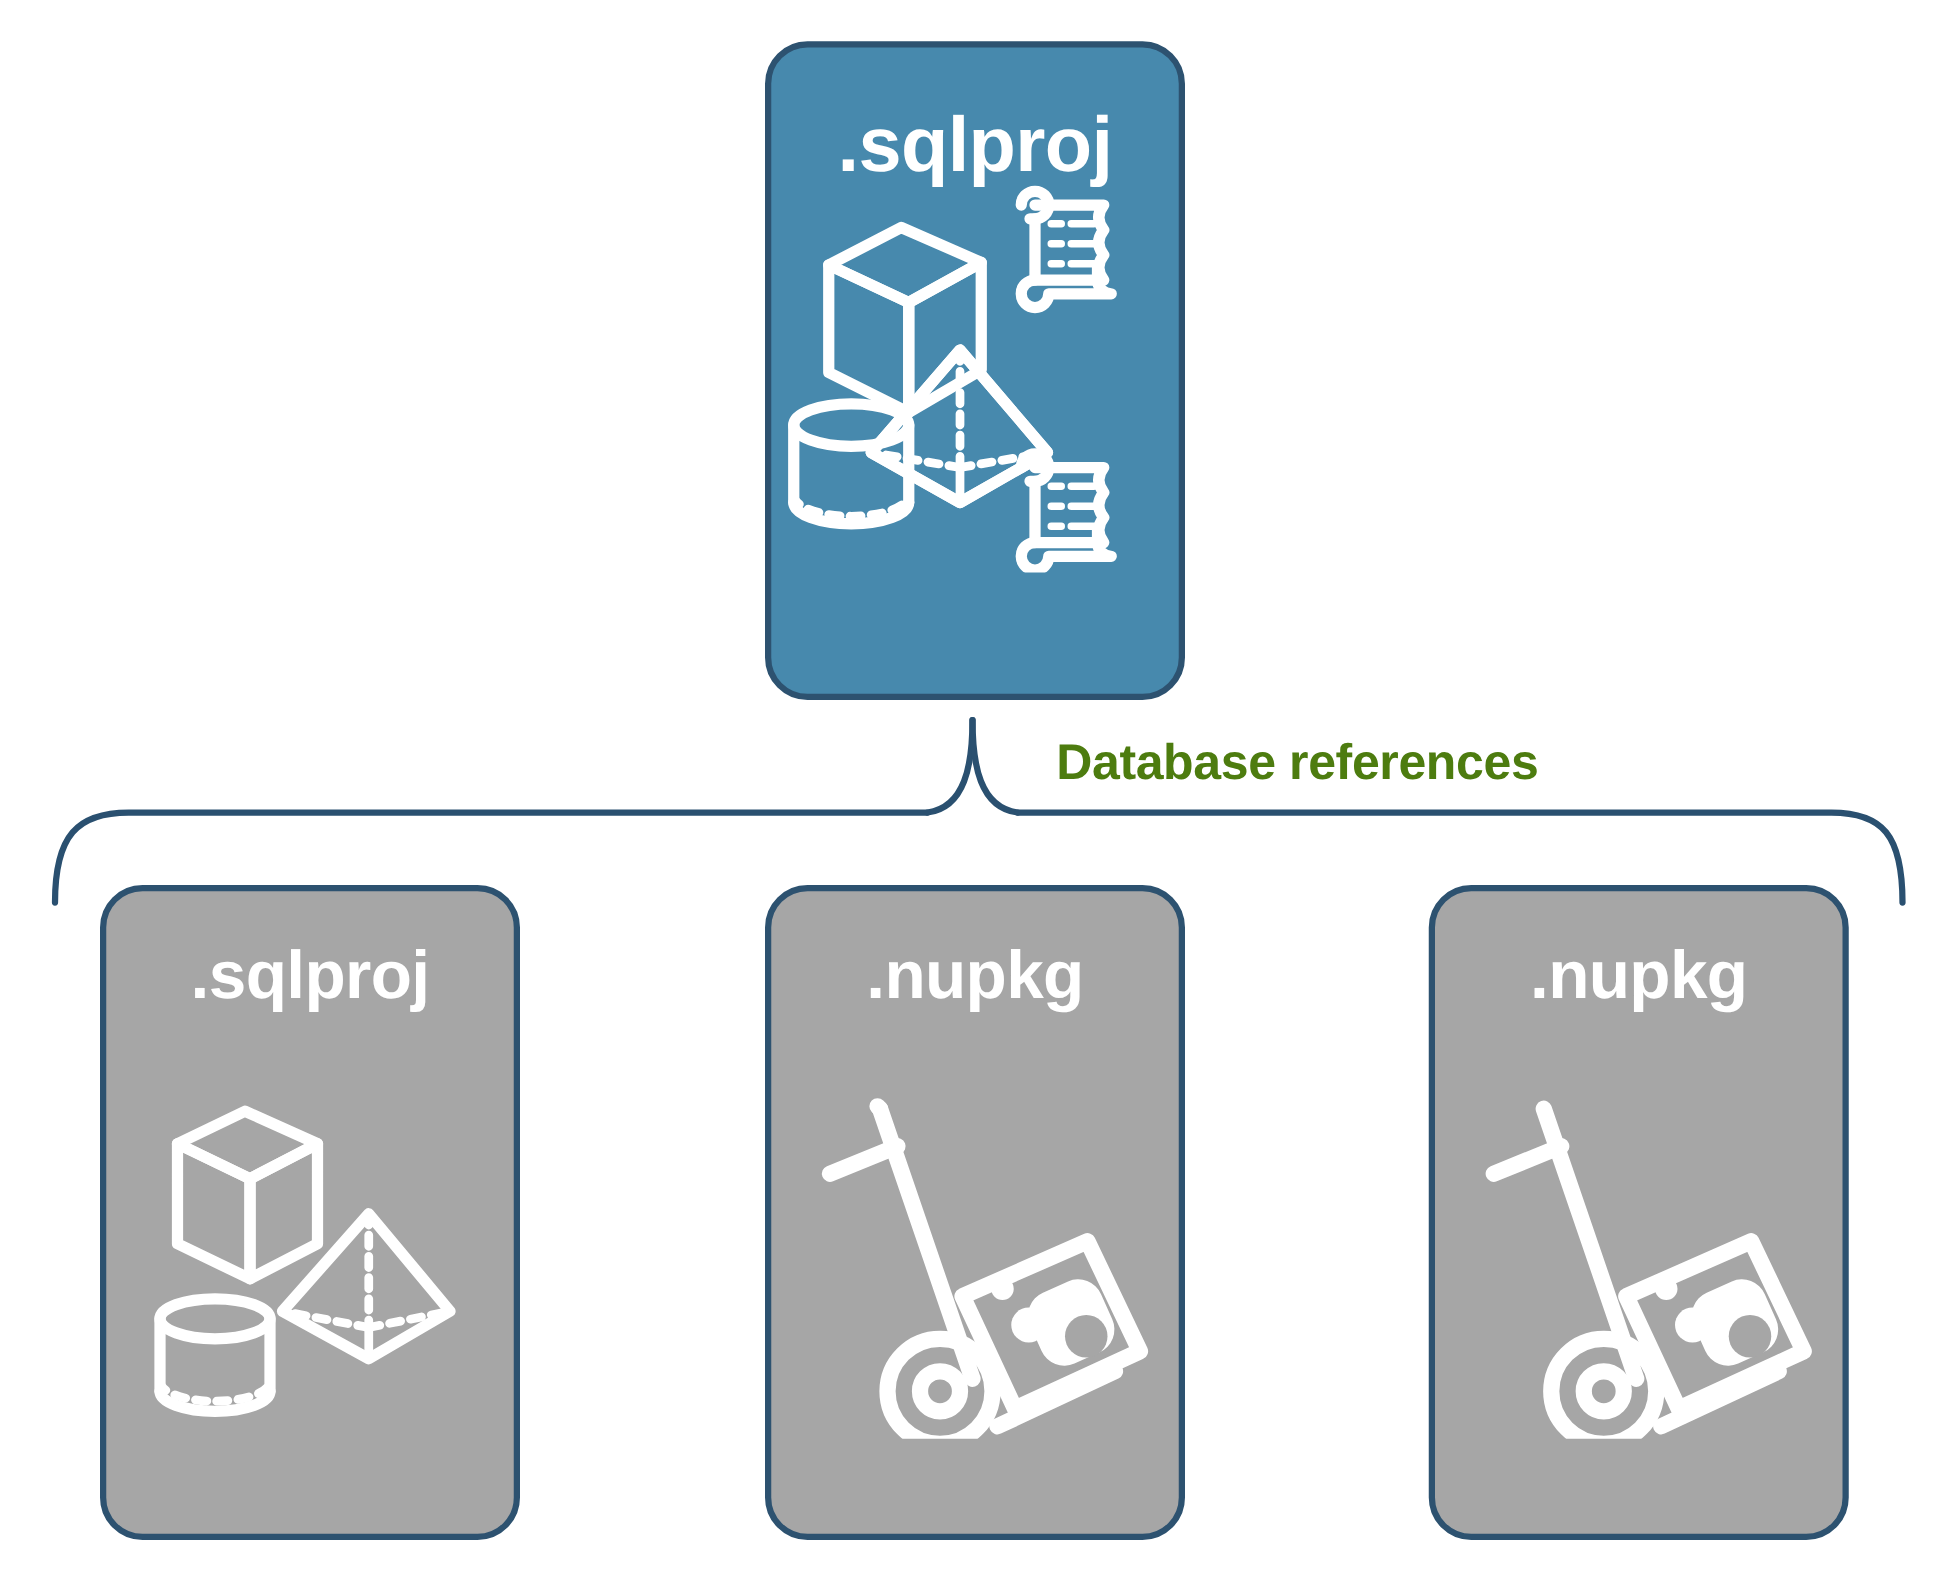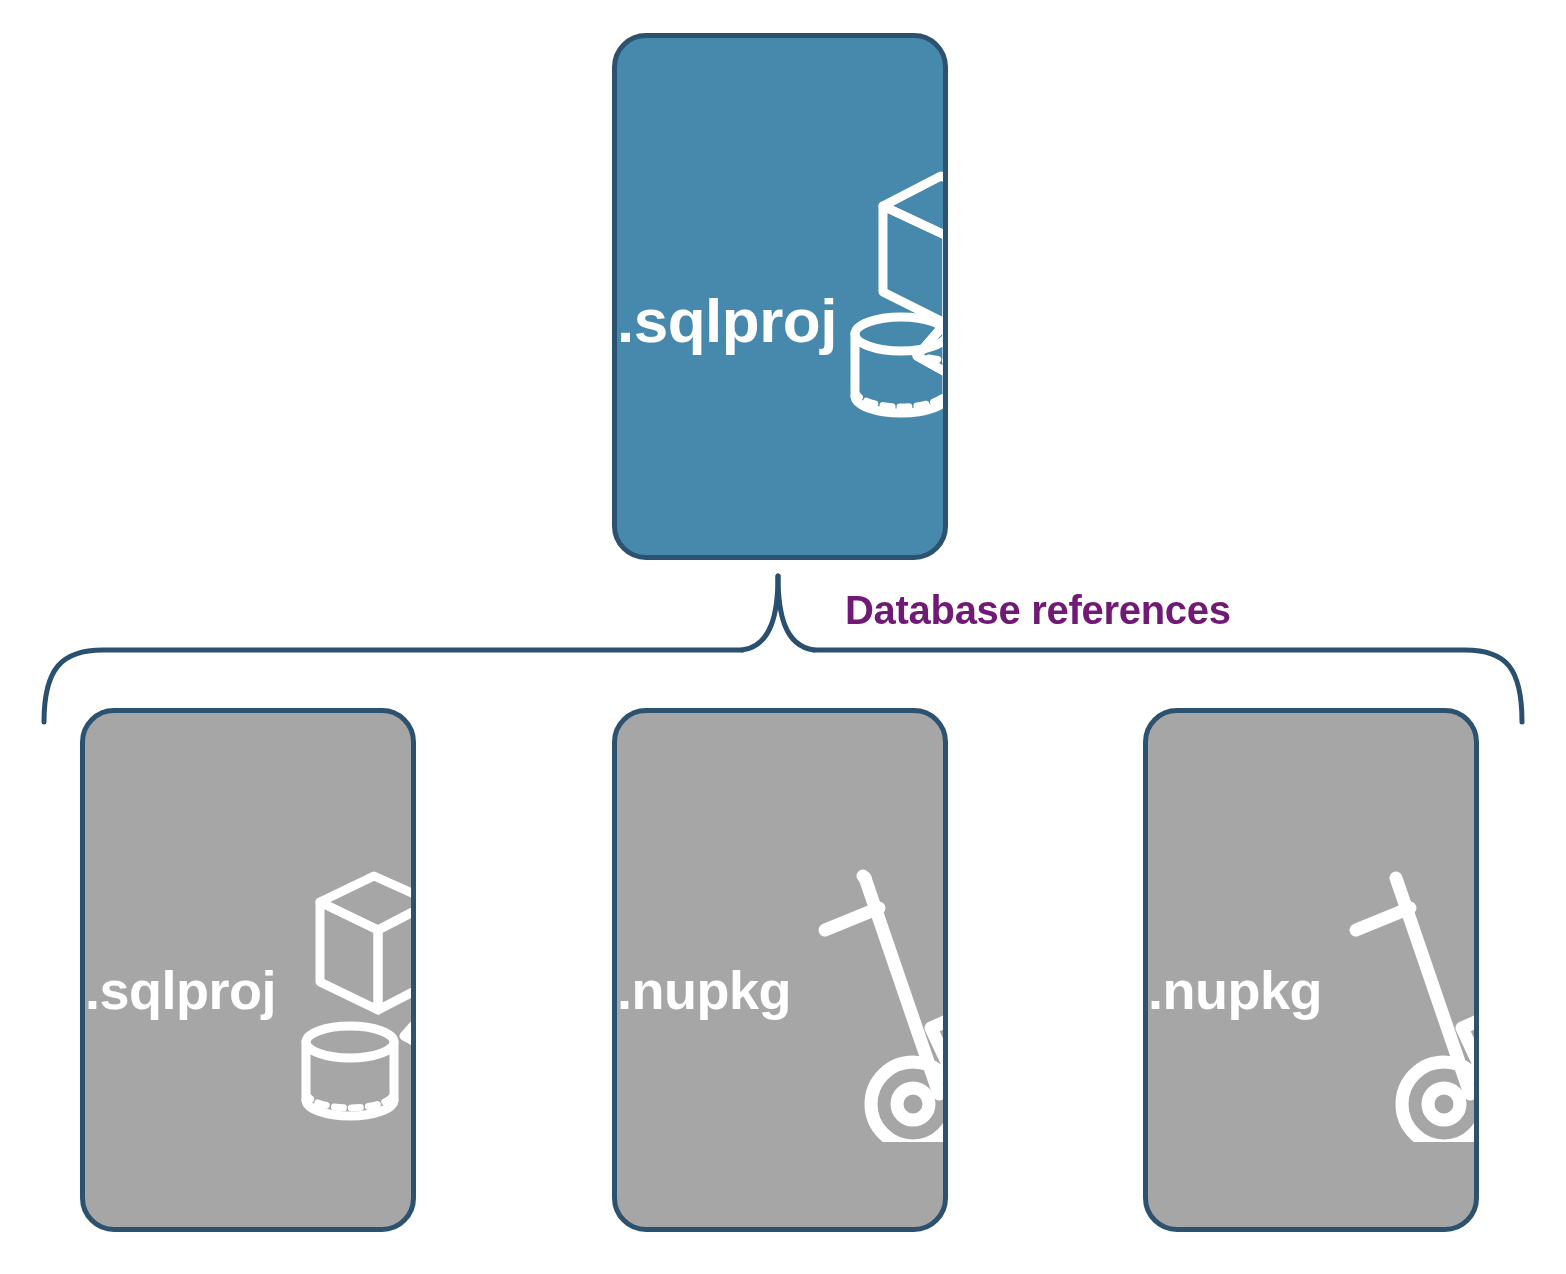--- a/index.html
+++ b/index.html
@@ -11,21 +11,21 @@
     position:relative;
   }
   #stage{position:absolute;left:0;top:0;width:1566px;height:1274px;}
 
   .card{
     position:absolute;
     border-radius:34px;
     box-sizing:border-box;
     border:5px solid #2d5270;
     display:flex;
-    flex-direction:row;
+    flex-direction:column;
     align-items:center;
     overflow:hidden;
   }
   .card.blue{background:#4789ad;}
   .card.gray{background:#a6a6a6;}
 
   .card-title{
     color:#ffffff;
     font-weight:bold;
     letter-spacing:-0.5px;
@@ -53,21 +53,21 @@
   #card-b3{left:1143px;top:708px;width:336px;height:524px;}
 
   .brace-svg{position:absolute;left:0;top:0;width:1566px;height:1274px;pointer-events:none;}
 
   .brace-label{
     position:absolute;
     left:845px;
     top:588px;
     font-size:40px;
     font-weight:bold;
-    color:#701a75;
+    color:#4d7c0f;
     letter-spacing:-0.3px;
     white-space:nowrap;
     user-select:none;
   }
 </style>
 </head>
 <body>
 
 <div id="stage">
 

